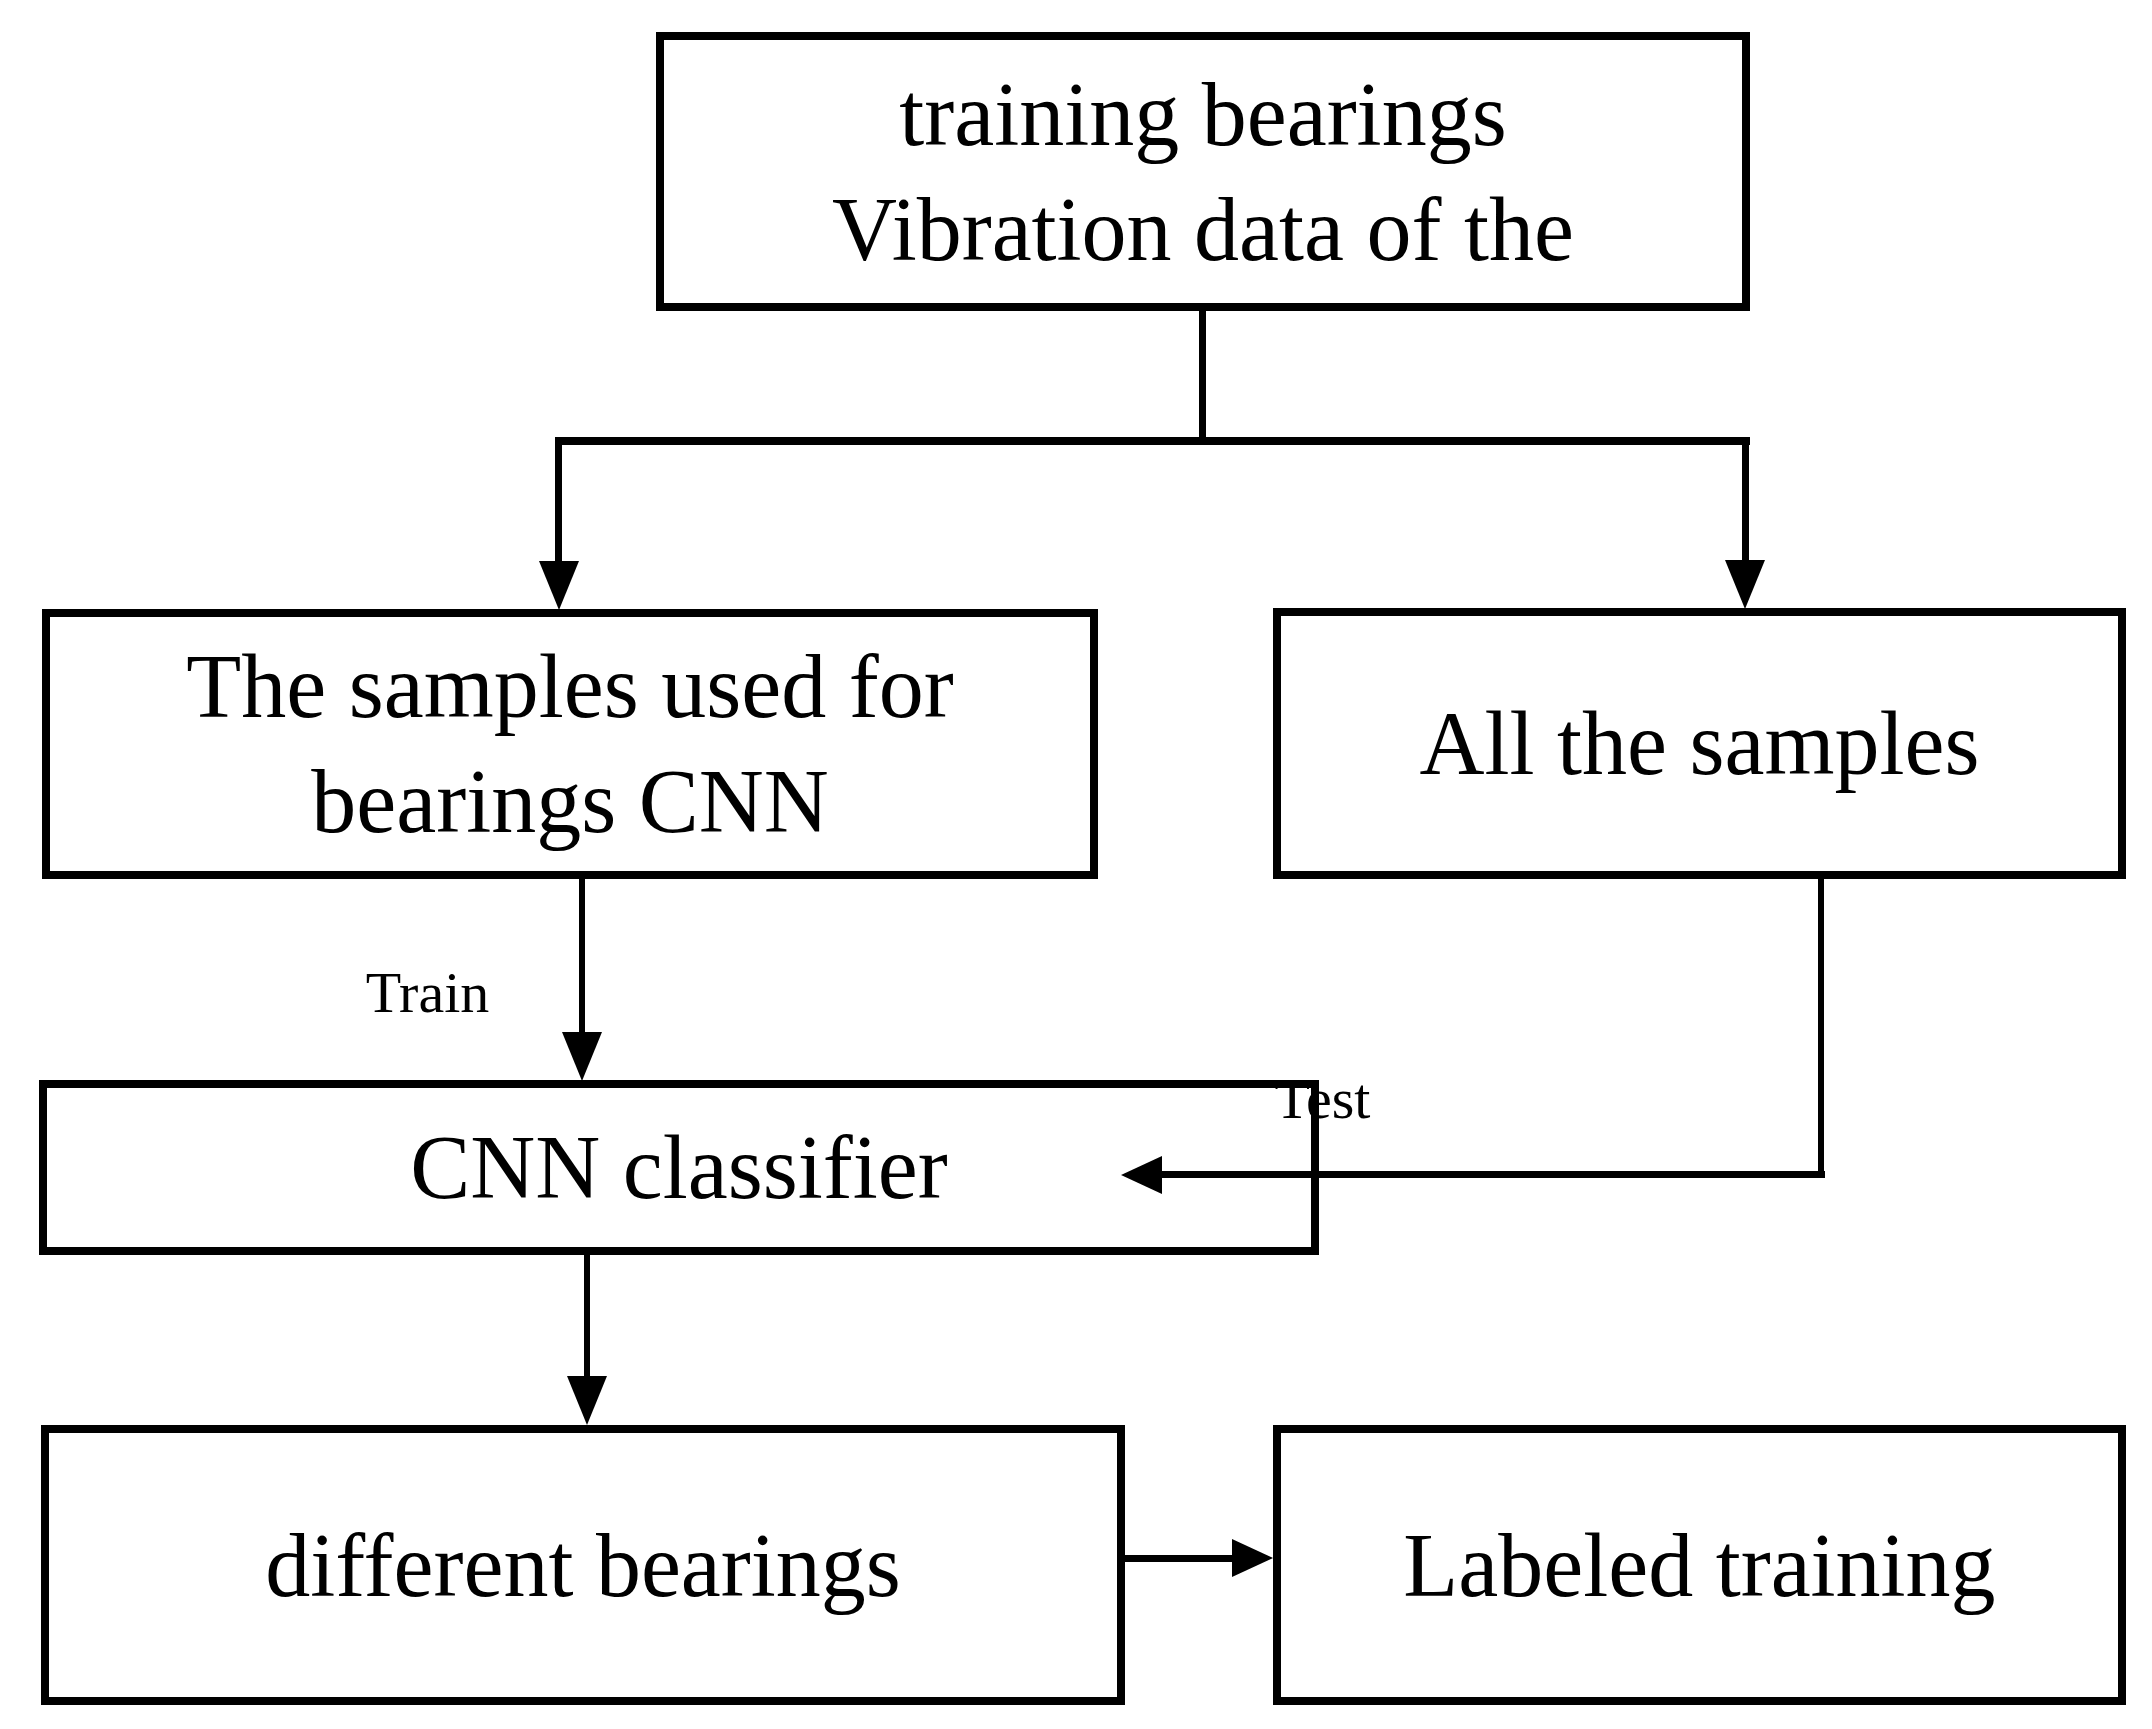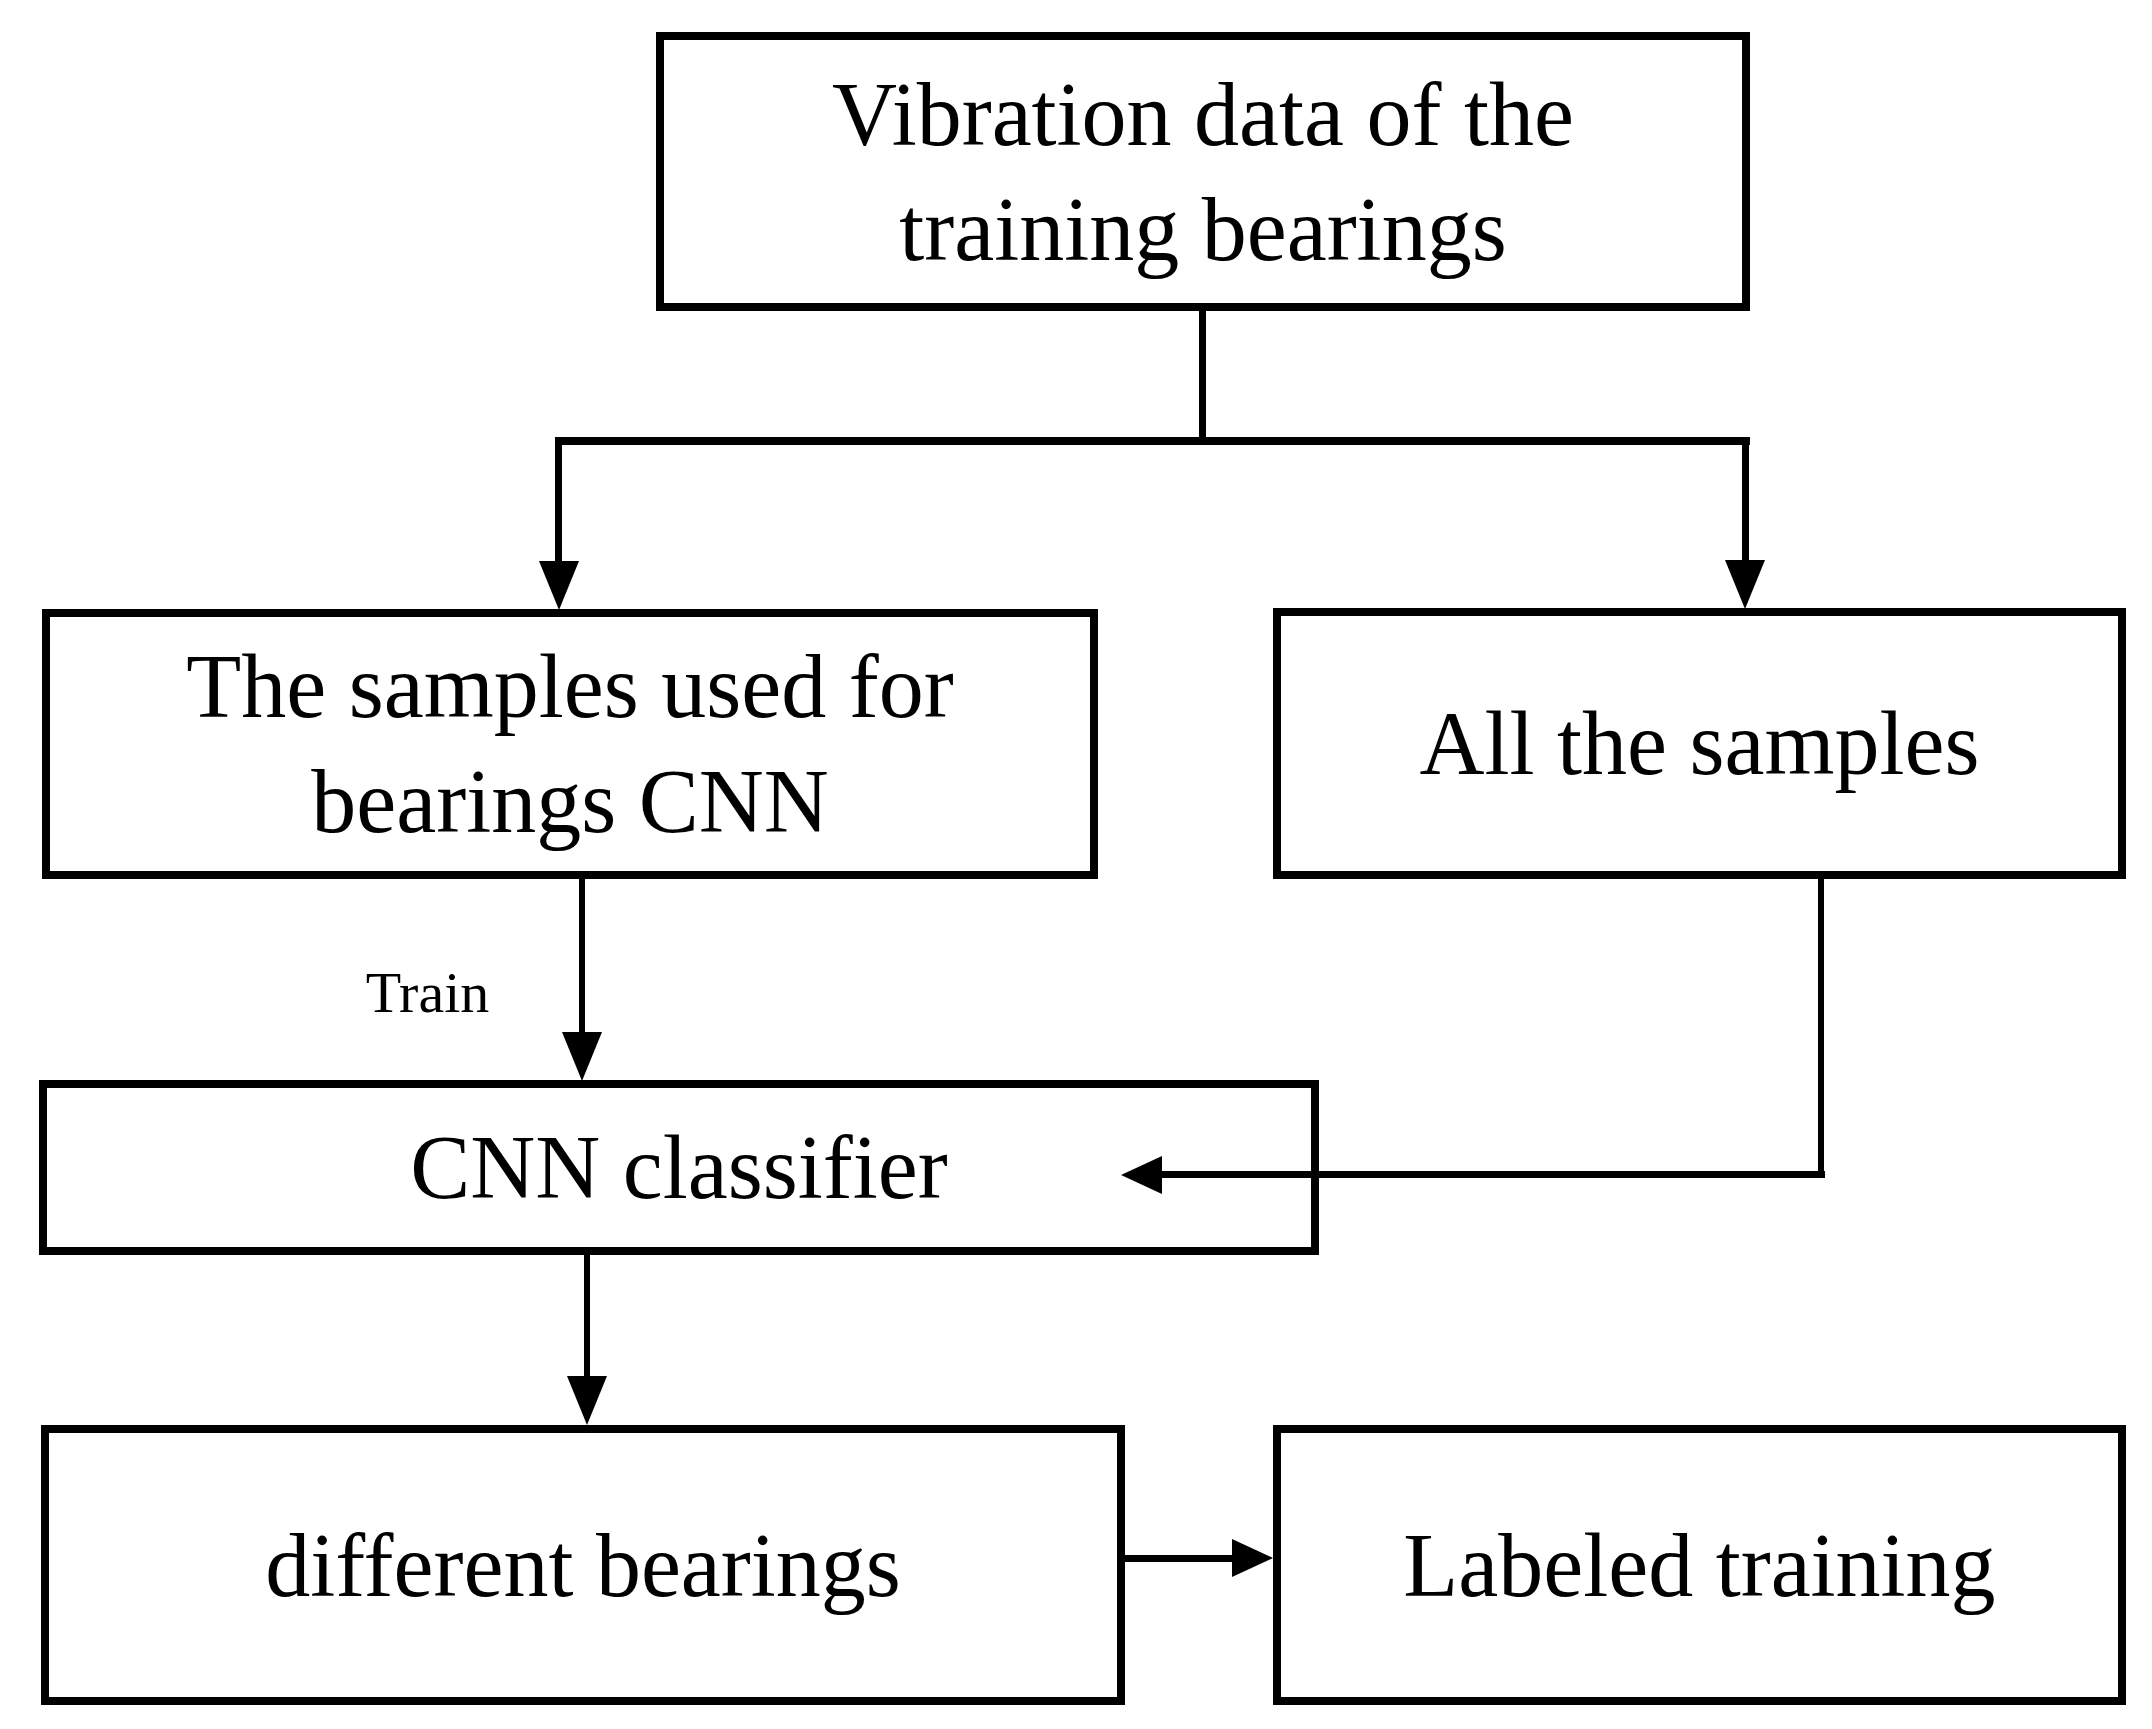--- a/index.html
+++ b/index.html
@@ -70,22 +70,22 @@
   
   #label-train         {left:311px;  top:961px;  width:233px;}
   #label-test          {left:1206px; top:1067px; width:233px;}
 </style>
 </head>
 <body>
 
 <div class="canvas">
 
   <div class="node" id="node-vibration">
+    <span class="tline">training bearings</span>
     <span class="tline">Vibration data of the</span>
-    <span class="tline">training bearings</span>
   </div>
 
   <div class="node" id="node-train-samples">
     <span class="tline">The samples used for</span>
     <span class="tline">bearings CNN</span>
   </div>
 
   <div class="node" id="node-all-samples">
     <span class="tline">All the samples</span>
   </div>
@@ -118,15 +118,16 @@
   <div class="edge" id="e-test-h"></div>
   <div class="ah ah-left" id="a-test"></div>
 
   <div class="edge" id="e-cnn-down"></div>
   <div class="ah ah-down" id="a-cnn-down"></div>
 
   <div class="edge" id="e-if-out"></div>
   <div class="ah ah-right" id="a-if-out"></div>
 
   <div class="edge-label" id="label-train">Train</div>
+  <div class="edge-label" id="label-test">Test</div>
 
 </div>
 
 
 </body></html>

